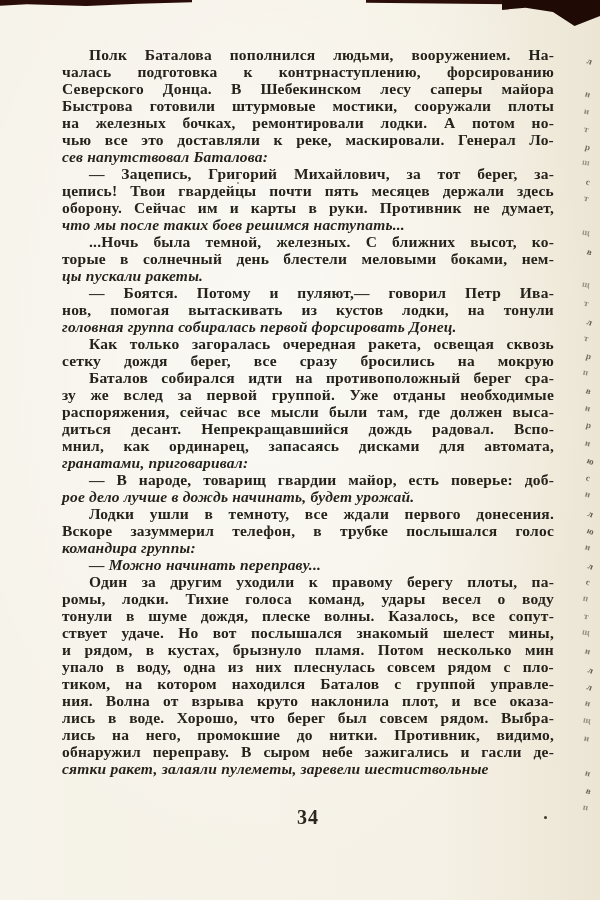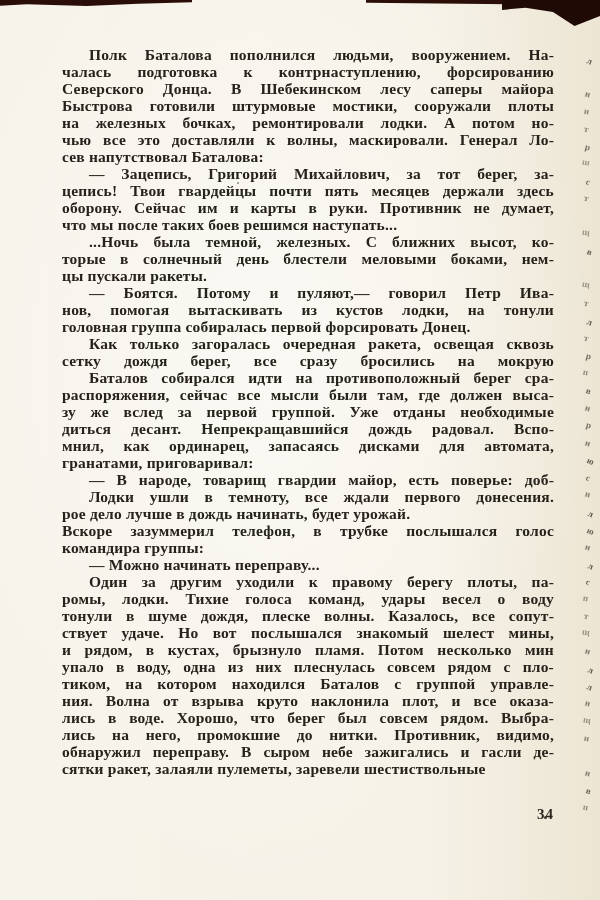--- a/index.html
+++ b/index.html
@@ -29,25 +29,25 @@
   .gutter-line{
     position:absolute;left:572px;top:10px;width:2.4px;height:888px;border-radius:2px;
     background:linear-gradient(180deg,#1a0b06 0%,#332d26 12%,#3e382f 55%,#55four 0%, #554e44 80%,#756d60 97%);
     transform:rotate(1.15deg);transform-origin:top left;
   }
   .text-block{
     position:absolute;left:62px;top:46px;width:492px;
     color:#26231c;font-size:15.5px;font-weight:700;line-height:17px;letter-spacing:0.2px;
   }
   .line{text-align:justify;text-align-last:justify;height:17px;white-space:normal;}
-  .line.last{text-align-last:left;}
+  .line.last{text-align-last:left;font-style:italic;}
   .line.indent{text-indent:27px;}
   .page-number{
-    position:absolute;top:806px;left:62px;width:492px;text-align:right;
-    font-size:15px;font-weight:700;color:#2b2720;letter-spacing:1px;
+    position:absolute;top:806px;left:62px;width:492px;text-align:center;
+    font-size:20px;font-weight:700;color:#2b2720;letter-spacing:1px;
   }
   .edge-marks{
     position:absolute;left:581px;top:38px;width:19px;height:810px;overflow:hidden;
   }
   .edge-mark{
     position:absolute;font-size:9px;font-weight:700;color:#4c453a;line-height:9px;
   }
   .speck{position:absolute;border-radius:50%;background:#3b352b;}
   .speck-a{left:544px;top:816px;width:3px;height:3px;}
   .speck-b{left:237px;top:182px;width:2px;height:2px;opacity:.6;}
@@ -102,43 +102,43 @@
       <span class="edge-mark" style="top: 749.338px; left: 5.49198px; transform: rotate(18.5531deg); opacity: 0.8;">в</span>
       <span class="edge-mark" style="top: 764.821px; left: 2.137px; transform: rotate(10.8846deg); opacity: 0.59;">п</span>
     </div>
 
   <div class="text-block">
       <div class="line indent">Полк Баталова пополнился людьми, вооружением. На-</div>
       <div class="line">чалась подготовка к контрнаступлению, форсированию</div>
       <div class="line">Северского Донца. В Шебекинском лесу саперы майора</div>
       <div class="line">Быстрова готовили штурмовые мостики, сооружали плоты</div>
       <div class="line">на железных бочках, ремонтировали лодки. А потом но-</div>
-      <div class="line">чью все это доставляли к волны, маскировали. Генерал Ло-</div>
+      <div class="line">чью все это доставляли к реке, маскировали. Генерал Ло-</div>
       <div class="line last">сев напутствовал Баталова:</div>
       <div class="line indent">— Зацепись, Григорий Михайлович, за тот берег, за-</div>
       <div class="line">цепись! Твои гвардейцы почти пять месяцев держали здесь</div>
       <div class="line">оборону. Сейчас им и карты в руки. Противник не думает,</div>
       <div class="line last">что мы после таких боев решимся наступать...</div>
       <div class="line indent">...Ночь была темной, железных. С ближних высот, ко-</div>
       <div class="line">торые в солнечный день блестели меловыми боками, нем-</div>
       <div class="line last">цы пускали ракеты.</div>
       <div class="line indent">— Боятся. Потому и пуляют,— говорил Петр Ива-</div>
       <div class="line">нов, помогая вытаскивать из кустов лодки, на тонули</div>
       <div class="line last">головная группа собиралась первой форсировать Донец.</div>
       <div class="line indent">Как только загоралась очередная ракета, освещая сквозь</div>
       <div class="line">сетку дождя берег, все сразу бросились на мокрую</div>
       <div class="line indent">Баталов собирался идти на противоположный берег сра-</div>
+      <div class="line">зу же вслед за первой группой. Уже отданы необходимые</div>
       <div class="line">распоряжения, сейчас все мысли были там, где должен выса-</div>
-      <div class="line">зу же вслед за первой группой. Уже отданы необходимые</div>
       <div class="line">диться десант. Непрекращавшийся дождь радовал. Вспо-</div>
       <div class="line">мнил, как ординарец, запасаясь дисками для автомата,</div>
       <div class="line last">гранатами, приговаривал:</div>
       <div class="line indent">— В народе, товарищ гвардии майор, есть поверье: доб-</div>
+      <div class="line last">рое дело лучше в дождь начинать, будет урожай.</div>
       <div class="line indent">Лодки ушли в темноту, все ждали первого донесения.</div>
-      <div class="line last">рое дело лучше в дождь начинать, будет урожай.</div>
       <div class="line">Вскоре зазуммерил телефон, в трубке послышался голос</div>
       <div class="line last">командира группы:</div>
       <div class="line indent last">— Можно начинать переправу...</div>
       <div class="line indent">Один за другим уходили к правому берегу плоты, па-</div>
       <div class="line">ромы, лодки. Тихие голоса команд, удары весел о воду</div>
       <div class="line">тонули в шуме дождя, плеске волны. Казалось, все сопут-</div>
       <div class="line">ствует удаче. Но вот послышался знакомый шелест мины,</div>
       <div class="line">и рядом, в кустах, брызнуло пламя. Потом несколько мин</div>
       <div class="line">упало в воду, одна из них плеснулась совсем рядом с пло-</div>
       <div class="line">тиком, на котором находился Баталов с группой управле-</div>

